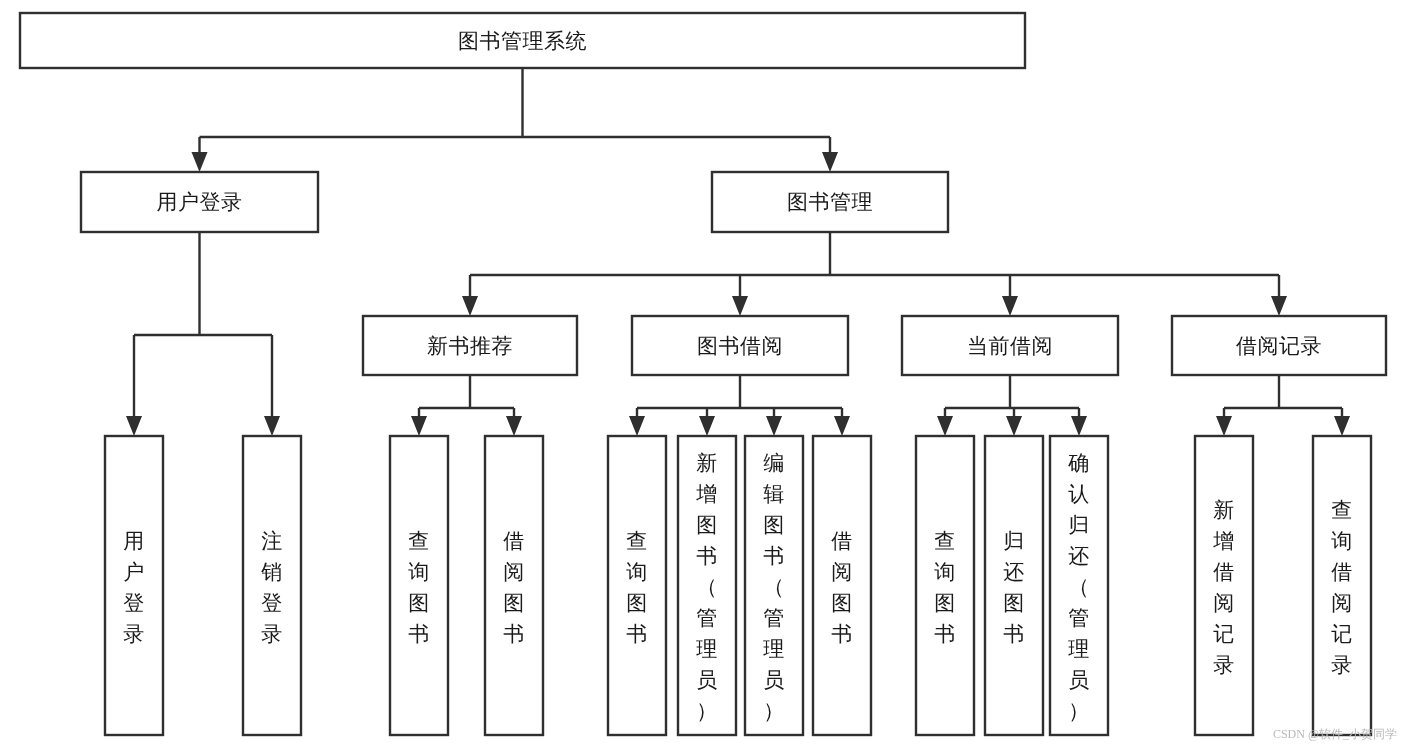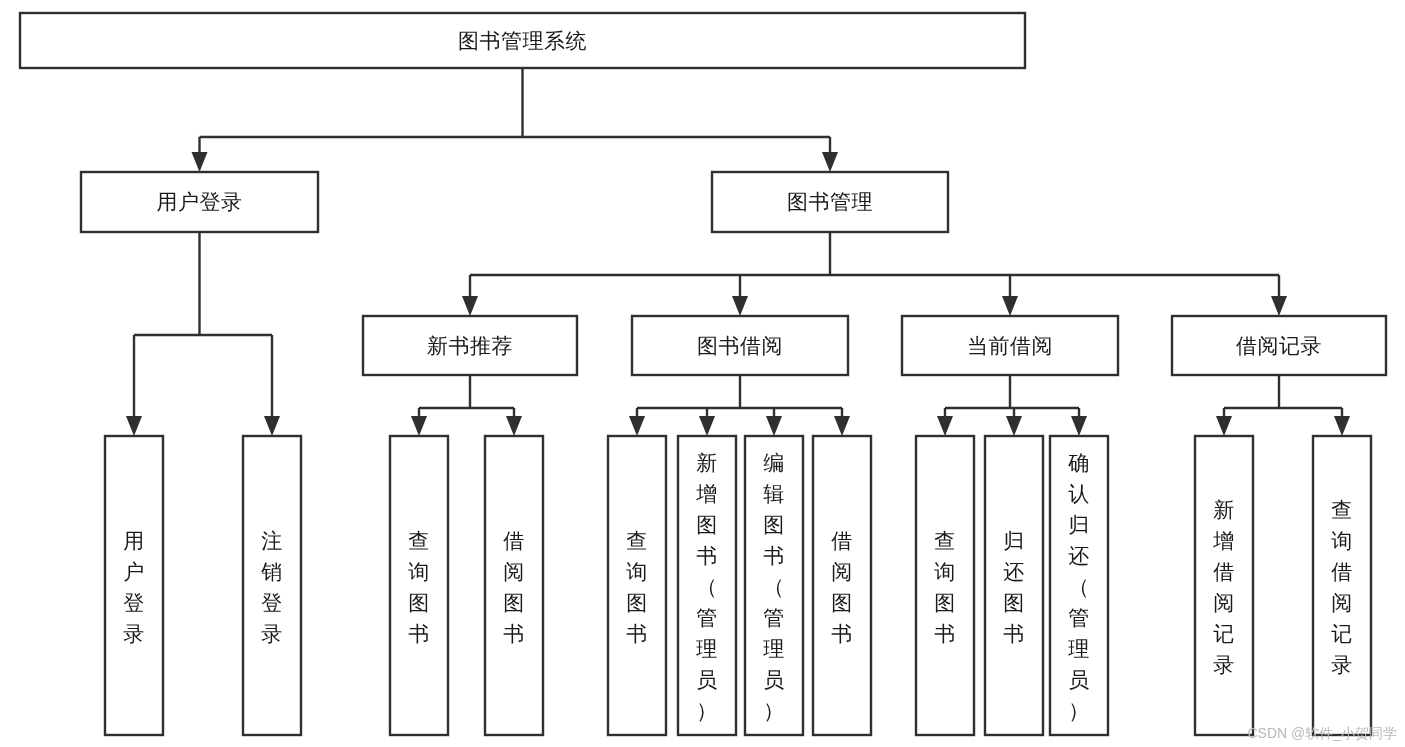--- a/index.html
+++ b/index.html
@@ -55,22 +55,22 @@
     stroke-linecap: butt;
   }
   .arrow-head {
     fill: #2f2f2f;
     stroke: none;
   }
   .watermark {
     position: absolute;
     right: 8px;
     bottom: 4px;
-    font-family: Liberation Sans, sans-serif;
-    font-size: 14px;
+    font-family: Liberation Serif, serif;
+    font-size: 12px;
     color: #b9b9b9;
     white-space: nowrap;
     user-select: none;
   }
 </style>
 </head>
 <body>
 
 <div id="diagram-root">
   <svg id="tree-svg" viewBox="0 0 1405 747" xmlns="http://www.w3.org/2000/svg">

